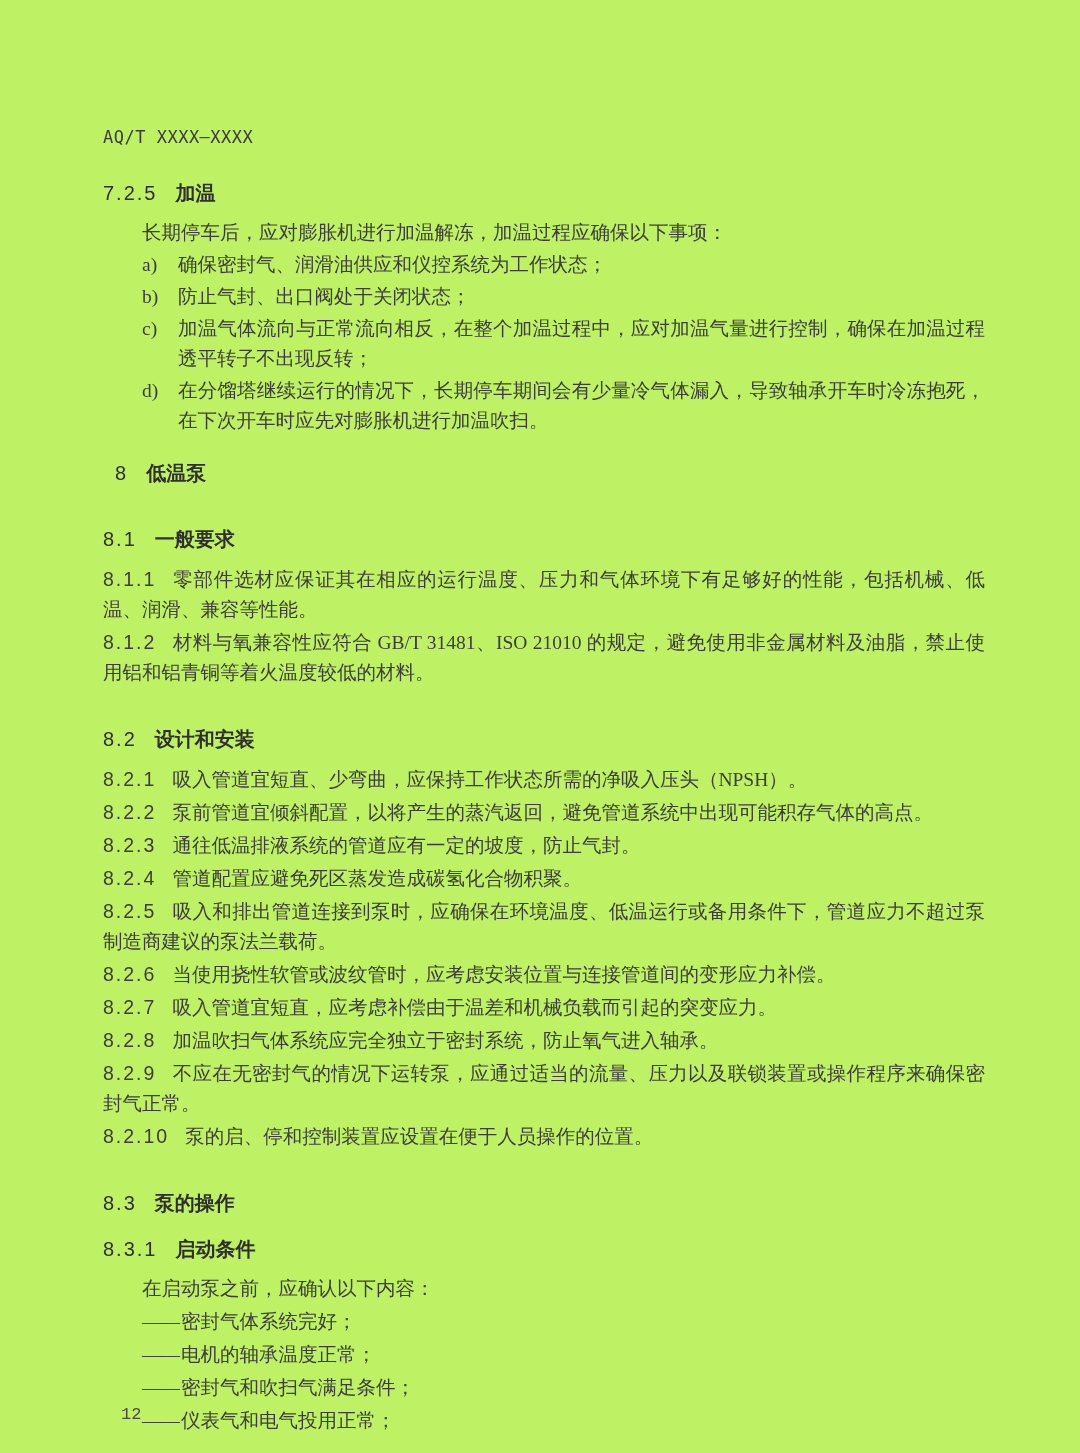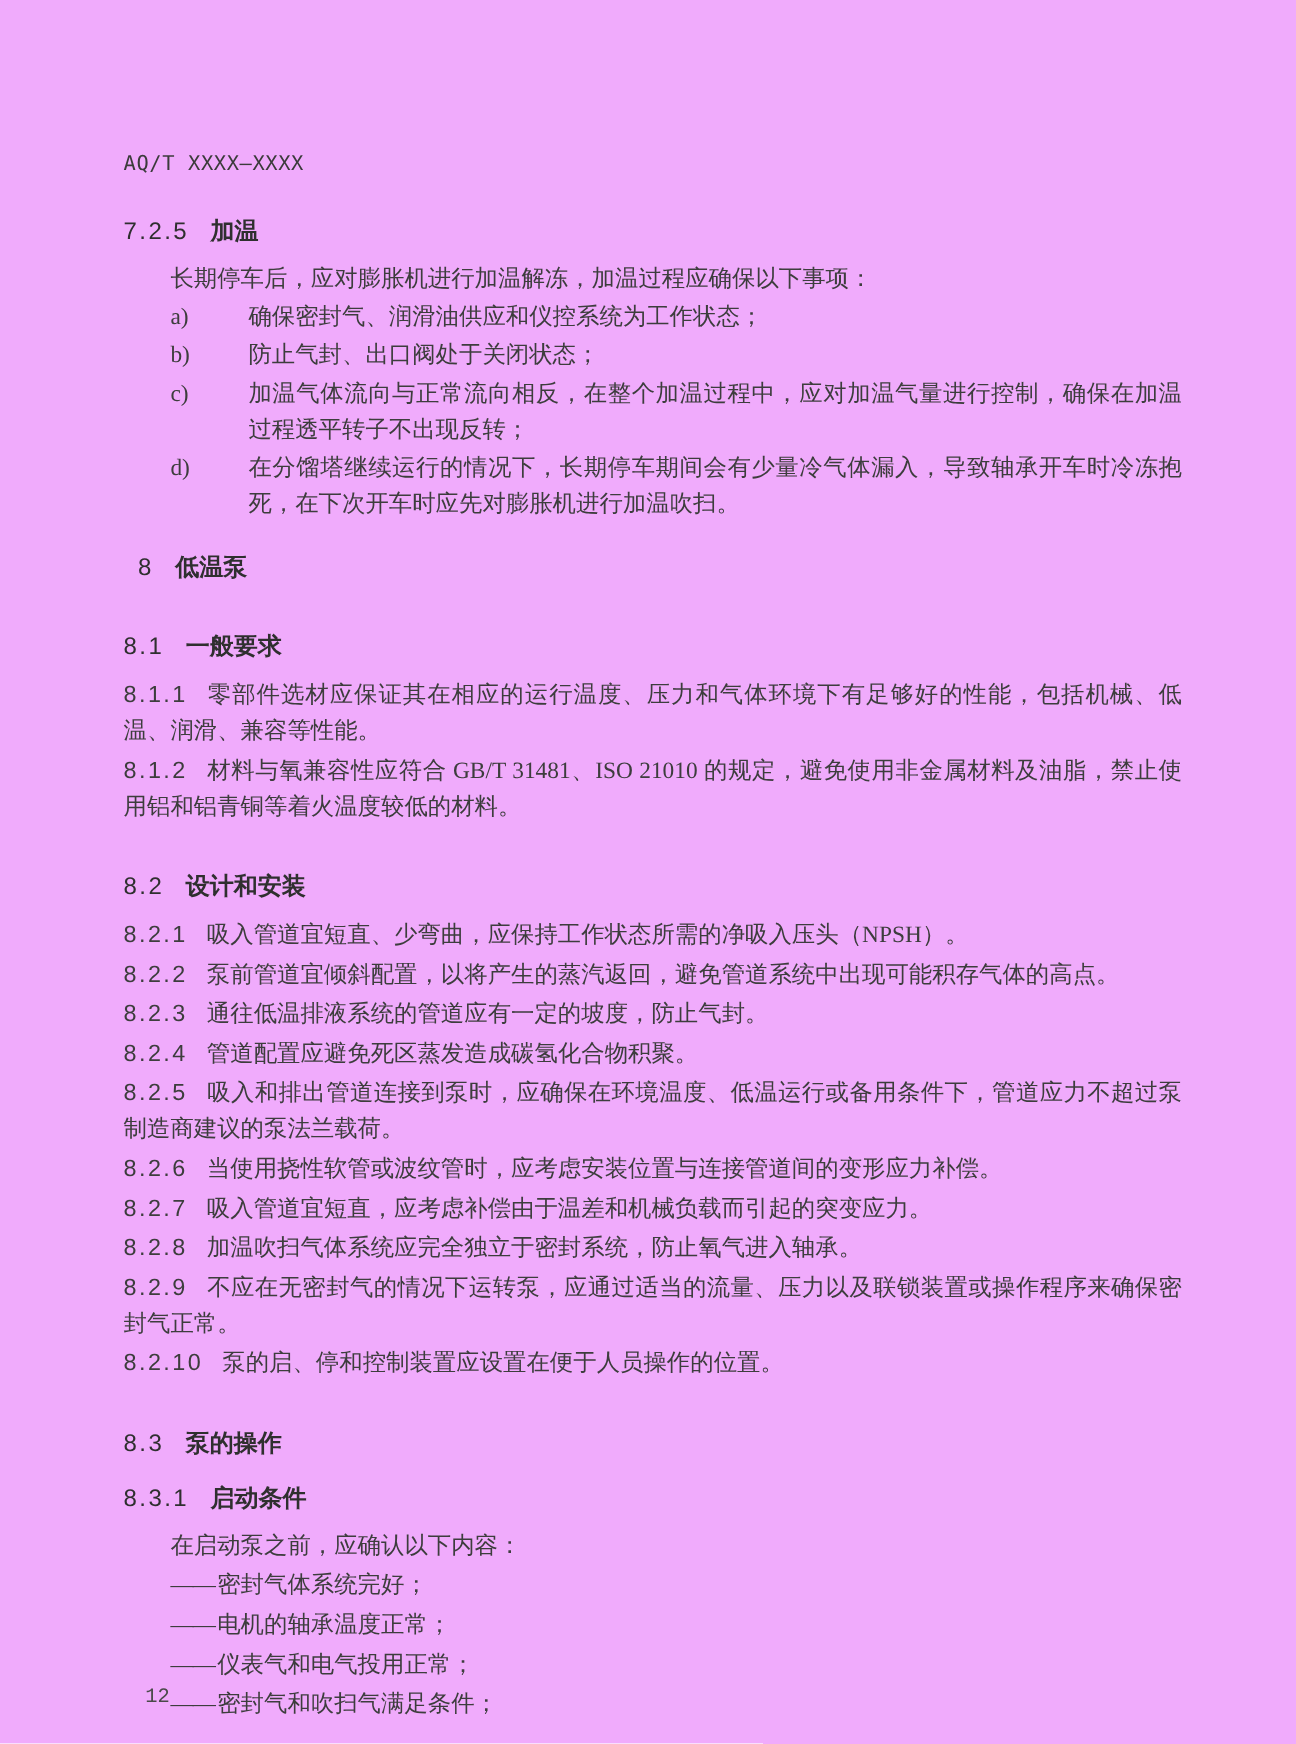--- a/index.html
+++ b/index.html
@@ -2,21 +2,21 @@
 <html lang="zh"><head>
 <meta charset="utf-8">
 <style>
   * { margin: 0; padding: 0; box-sizing: border-box; }
   html, body { background: #ffffff; }
   .page {
     position: relative;
     width: 1080px;
     height: 1453px;
     margin: 0 auto;
-    background: #f0abfc;
+    background: #bef264;
     overflow: hidden;
     padding: 122px 95px 0 103px;
     color: #3d3d3d;
     font-family: "Liberation Serif", "DejaVu Serif", serif;
     font-size: 19.5px;
     line-height: 30px;
   }
   .doc-header {
     font-family: "DejaVu Sans Mono", "Liberation Mono", monospace;
     font-size: 17px;
@@ -37,21 +37,21 @@
     font-size: 20px;
     color: #2f2f2f;
   }
   .heading .num { letter-spacing: 2px; margin-right: 18px; font-weight: normal; }
   .h1 { margin: 22px 12px 6px; }
   .h2 { margin: 36px 0 10px; }
   .h3 { margin: 16px 0 10px; }
   .para-indent { margin: 5px 0 2px; padding-left: 39px; text-align: justify; }
   .li { display: flex; margin: 2px 0; padding-left: 39px; }
   .li .marker { flex: none; width: 36px; }
-  .li .li-text { flex: 1; text-align: justify; margin-left: 29px; }
+  .li .li-text { flex: 1; text-align: justify; }
   .dash-line { margin: 3px 0; padding-left: 39px; }
   .dash-line .dash { letter-spacing: -1px; margin-right: 2px; }
   .page-number {
     position: absolute;
     left: 121px;
     top: 1400px;
     font-family: Liberation Mono, monospace;
     font-size: 17px;
     color: #4a4a4a;
   }
@@ -147,21 +147,21 @@
 
   <p class="para-indent">在启动泵之前，应确认以下内容：</p>
 
   <p class="dash-line">
     <span class="dash">——</span><span>密封气体系统完好；</span>
   </p>
   <p class="dash-line">
     <span class="dash">——</span><span>电机的轴承温度正常；</span>
   </p>
   <p class="dash-line">
-    <span class="dash">——</span><span>仪表气和电气投用正常；</span>
+    <span class="dash">——</span><span>密封气和吹扫气满足条件；</span>
   </p>
   <p class="dash-line">
-    <span class="dash">——</span><span>密封气和吹扫气满足条件；</span>
+    <span class="dash">——</span><span>仪表气和电气投用正常；</span>
   </p>
 
   <div class="page-number">12</div>
 
 </main>
 
 </body></html>

